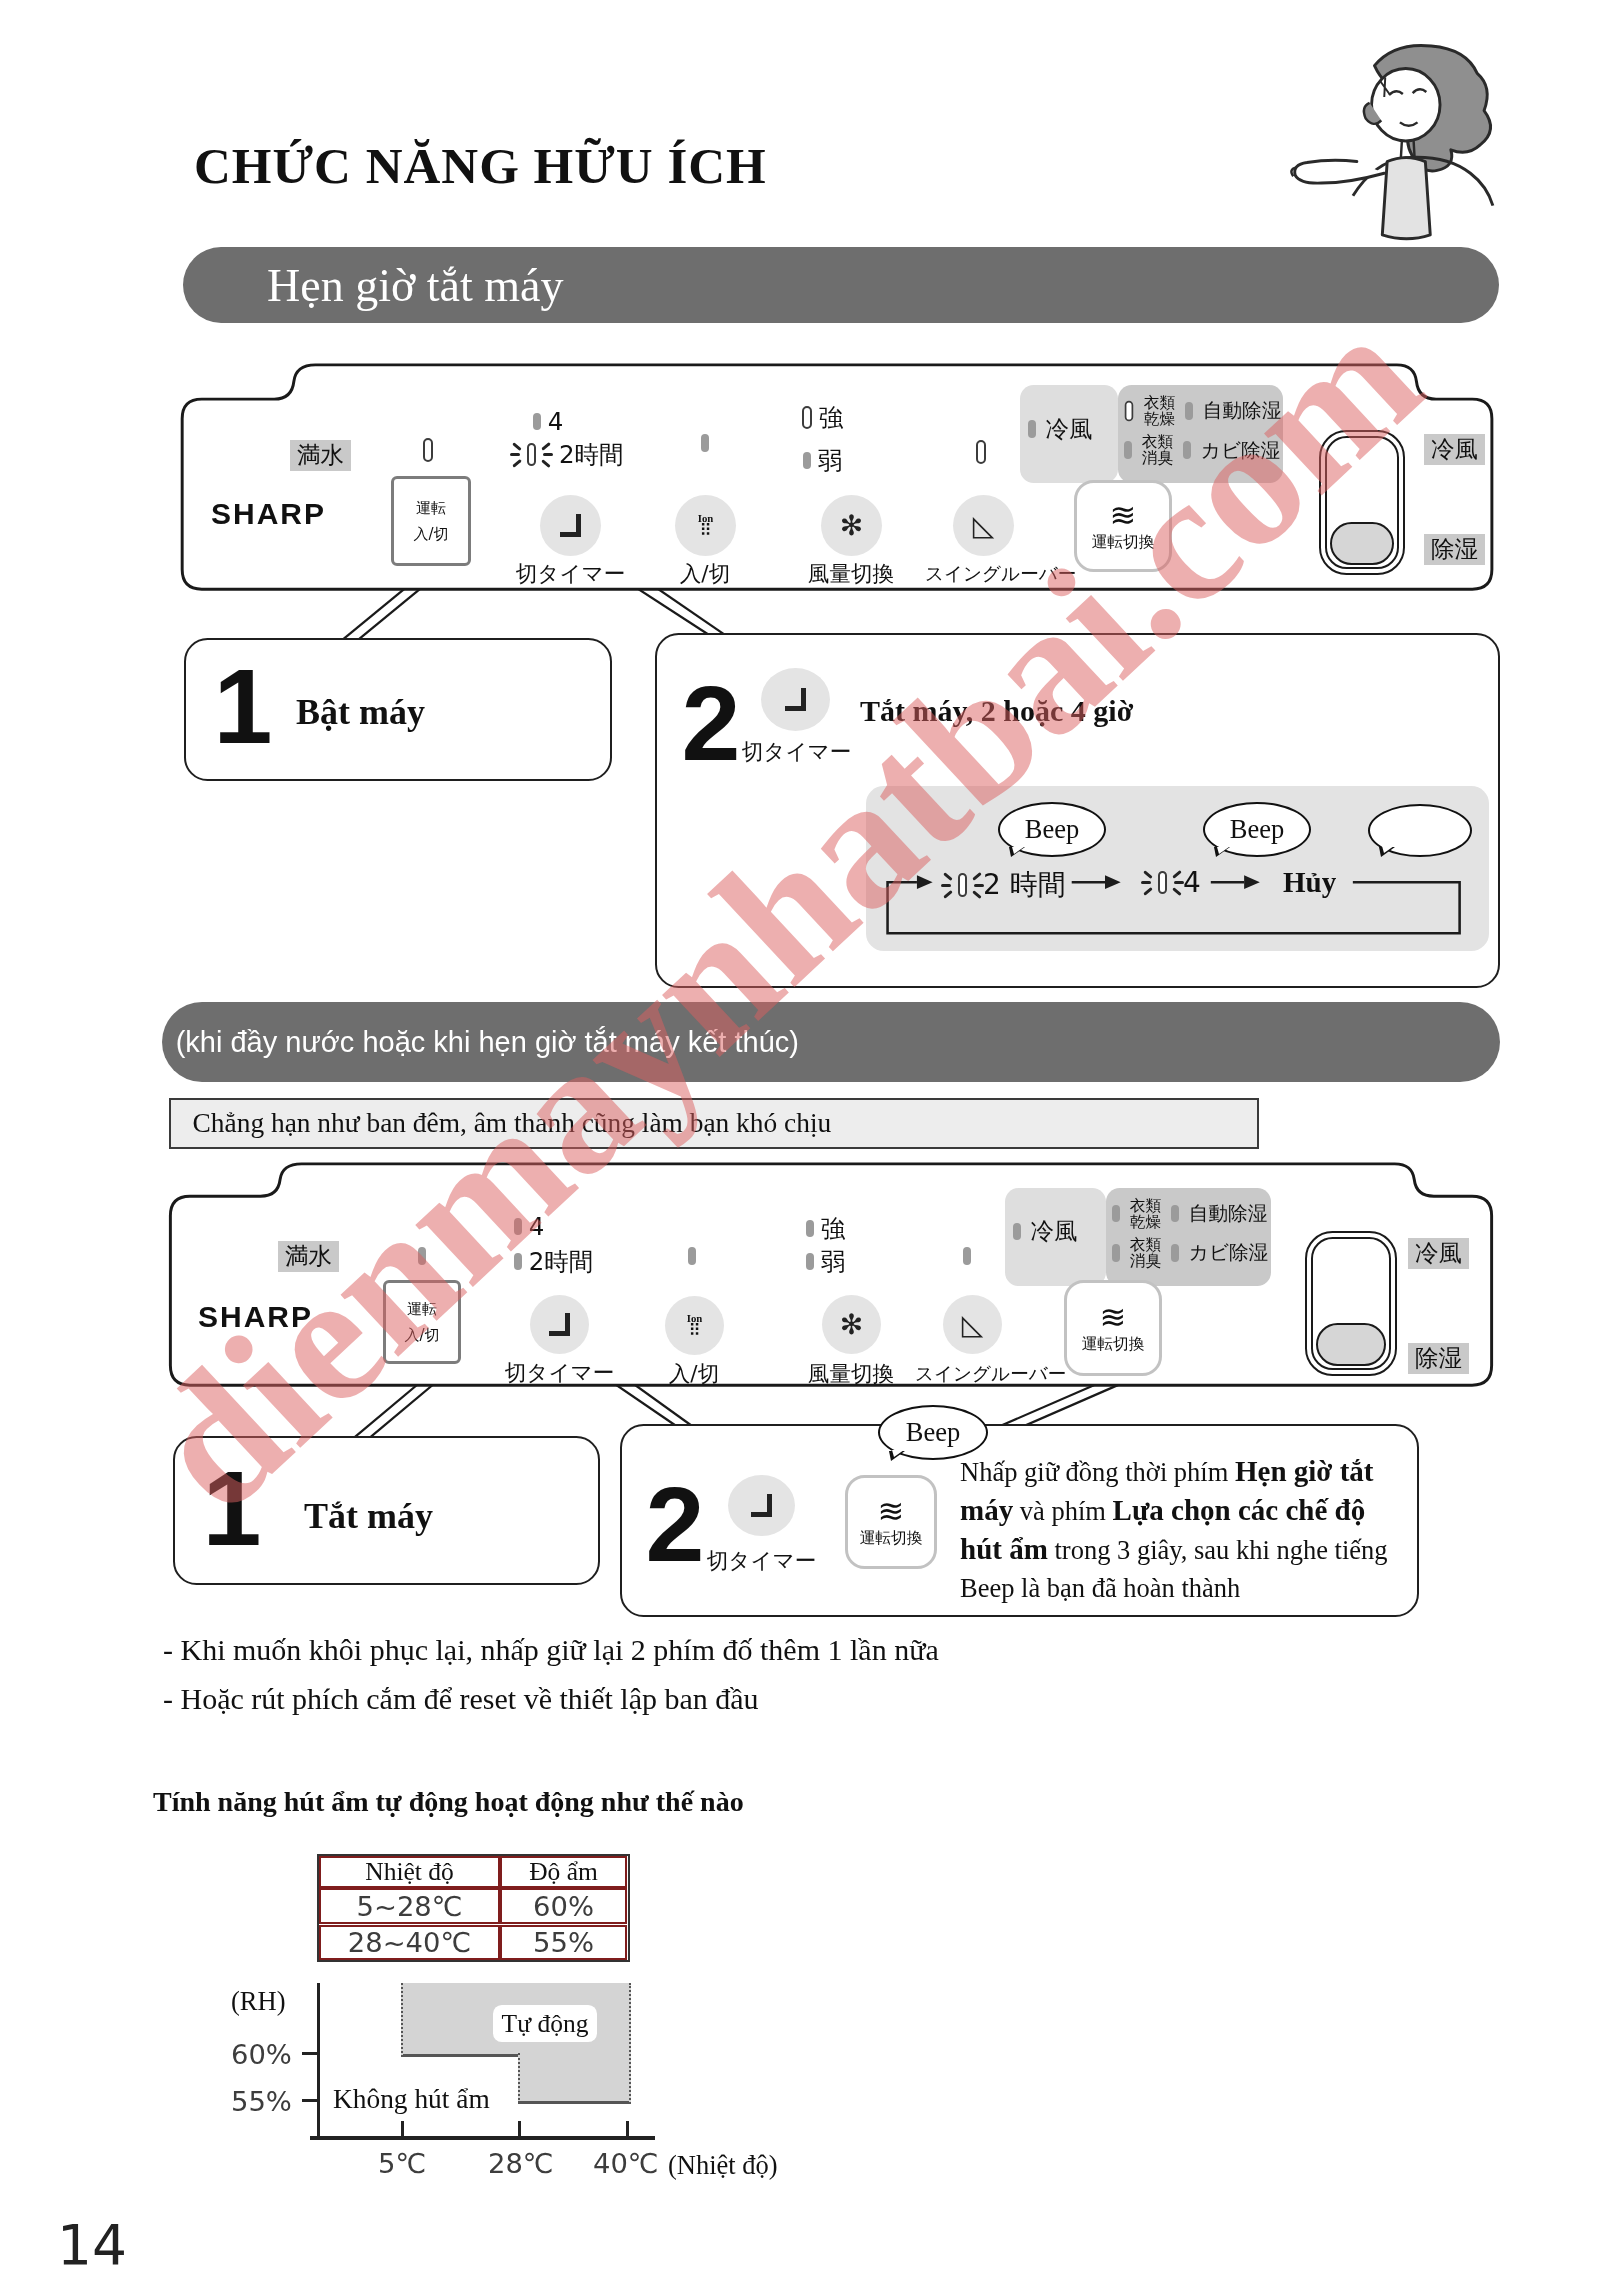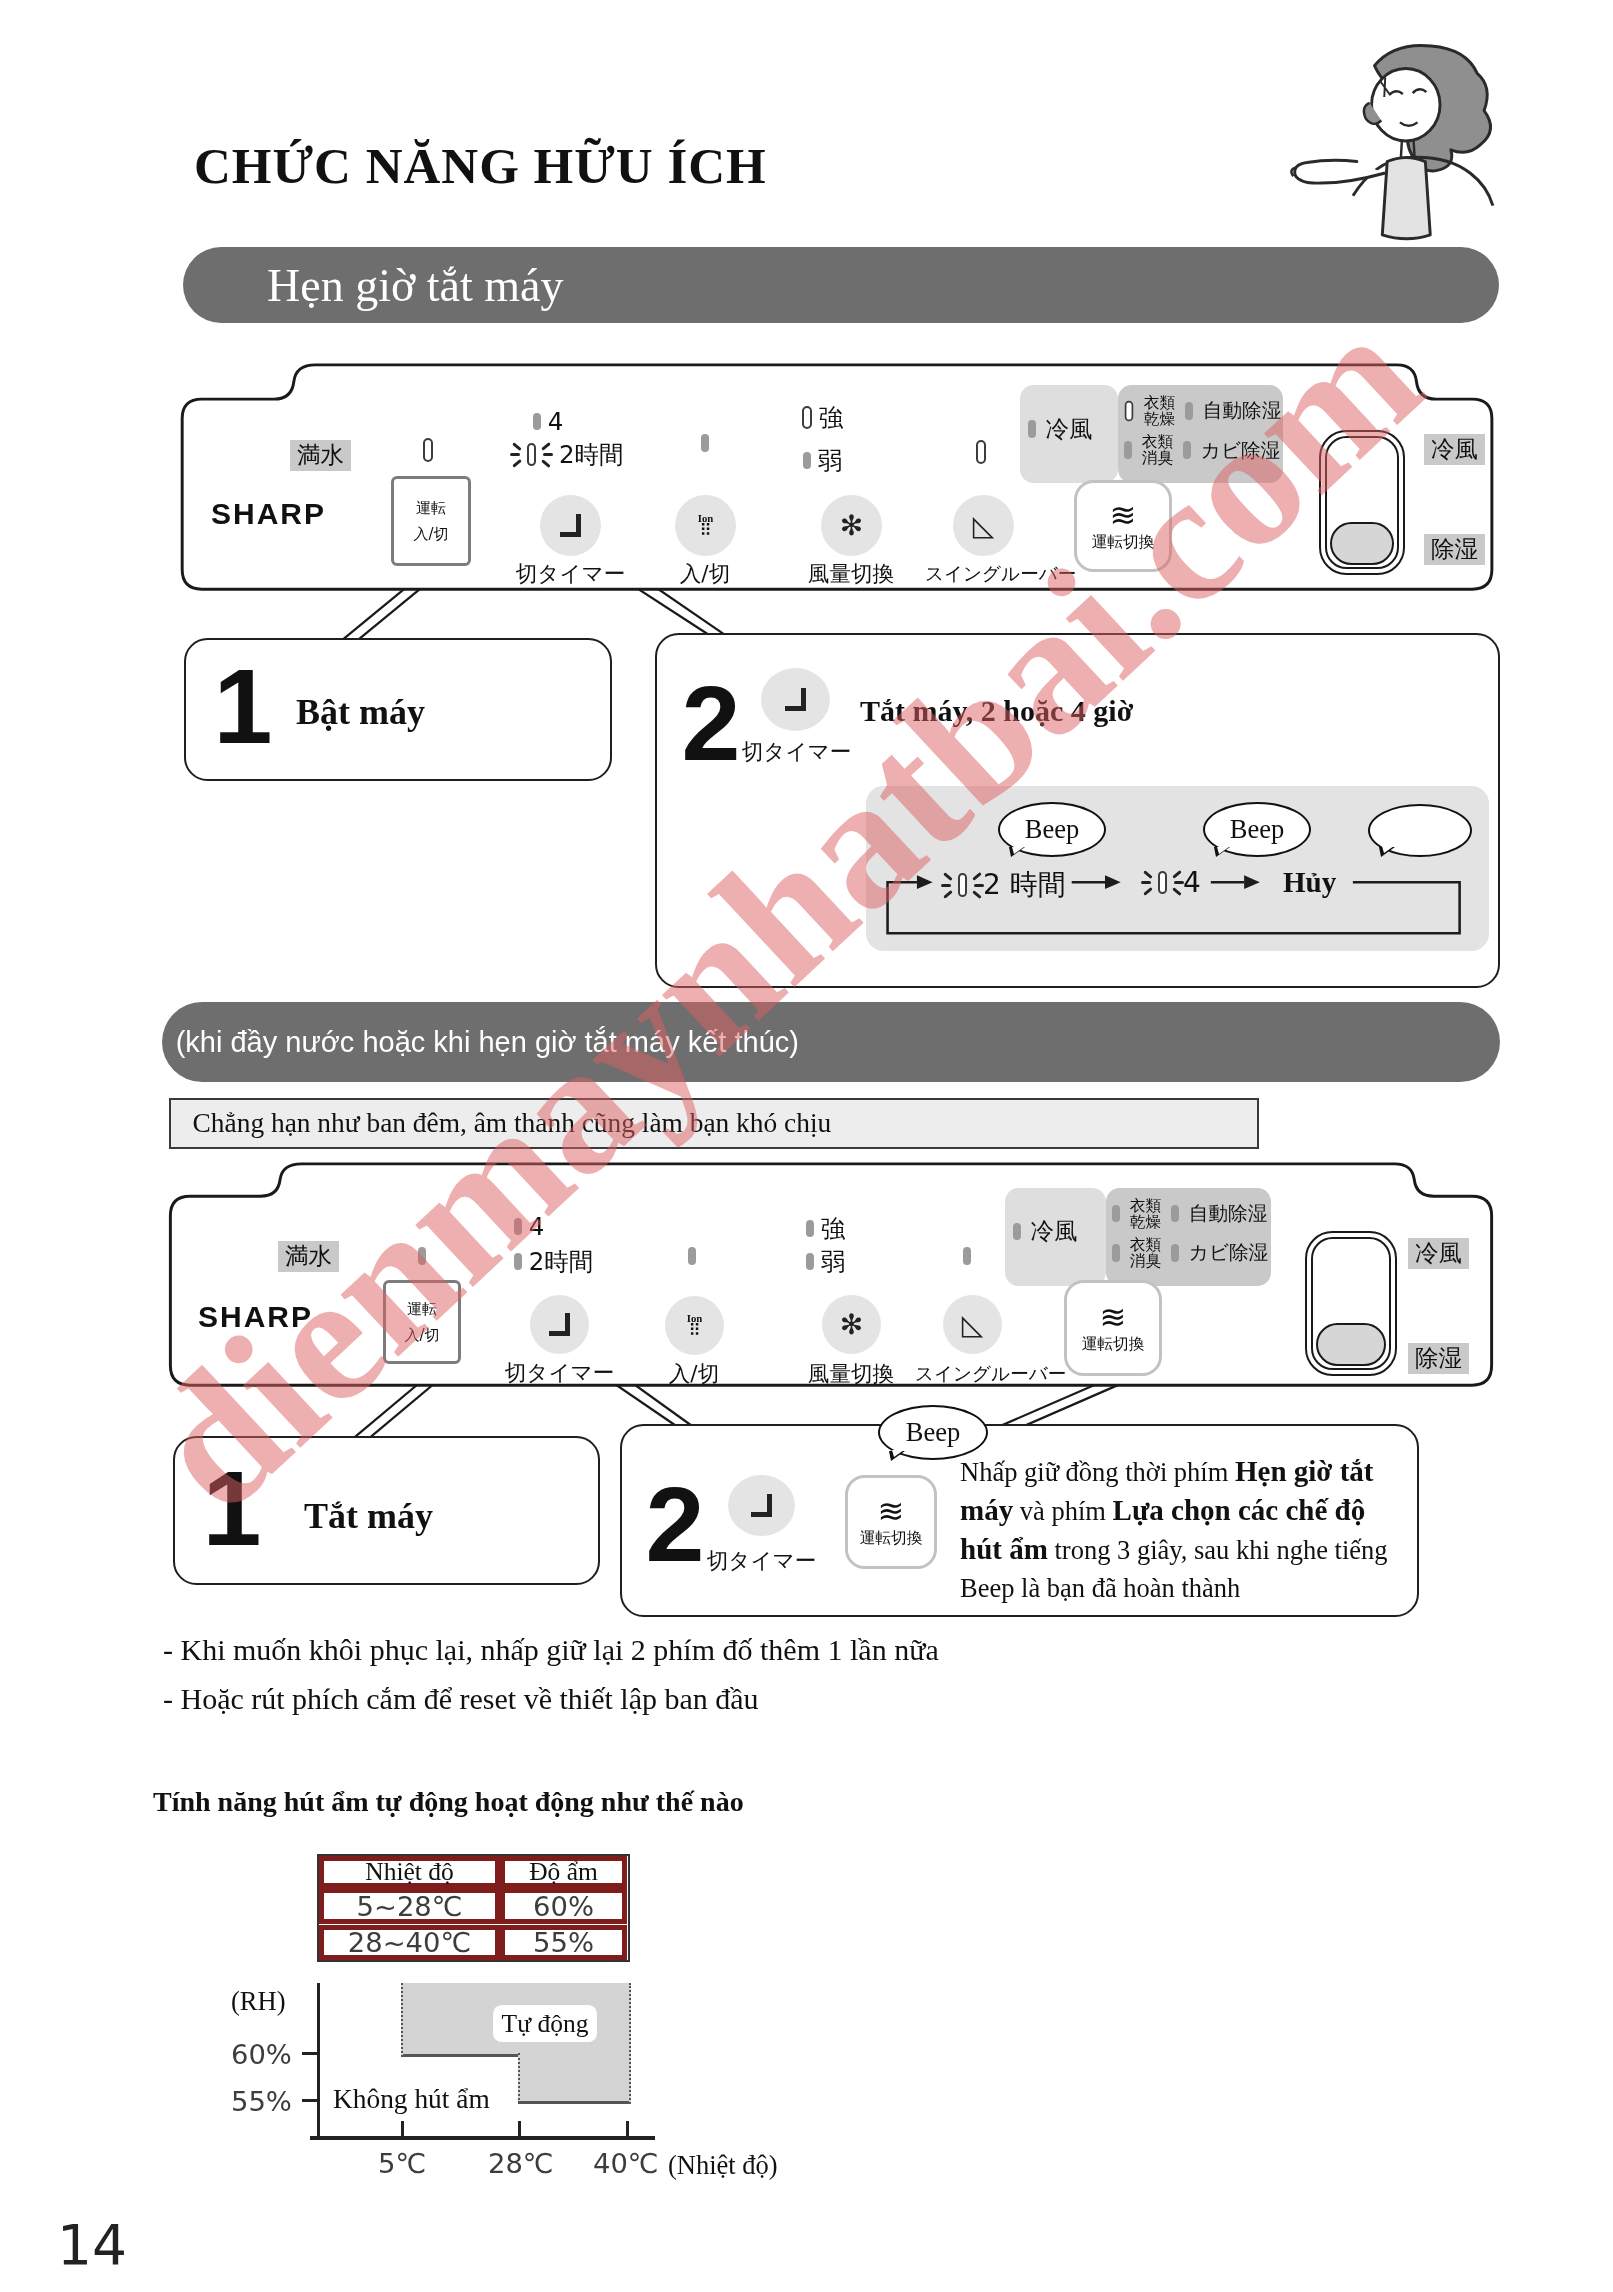--- a/index.html
+++ b/index.html
@@ -76,21 +76,21 @@
 
   .notebox{position:absolute;background:#ededed;border:2.5px solid #3a3a3a;display:flex;align-items:center;
            font-size:27.4px;padding-left:21.6px;box-sizing:border-box}
   .instr{position:absolute;font-size:26.5px;line-height:38px}
   .instr b{font-size:29px}
   .bullet{position:absolute;font-size:30px;white-space:nowrap}
   .h2{position:absolute;font-size:28px;font-weight:bold;white-space:nowrap}
 
   
   .ttable{position:absolute;border:2.5px solid #333;border-collapse:collapse}
-  .ttable div{box-sizing:border-box;border:5px solid #7f1d1d;display:flex;align-items:center;justify-content:center}
+  .ttable div{box-sizing:border-box;border:2px solid #7f1d1d;display:flex;align-items:center;justify-content:center}
   .thead{font-size:25.5px}
   .tval{font-family:"DejaVu Sans","Liberation Sans",sans-serif;font-size:27.4px;color:#3d3d3d}
 
   
   .axis{position:absolute;background:#222}
   .tick{position:absolute;background:#222}
   .greg{position:absolute;background:#d4d4d4}
   .dotl{border-left:2.9px dotted #555}
   .dotr{border-right:2.9px dotted #555}
   .solb{border-bottom:3.9px solid #555}

